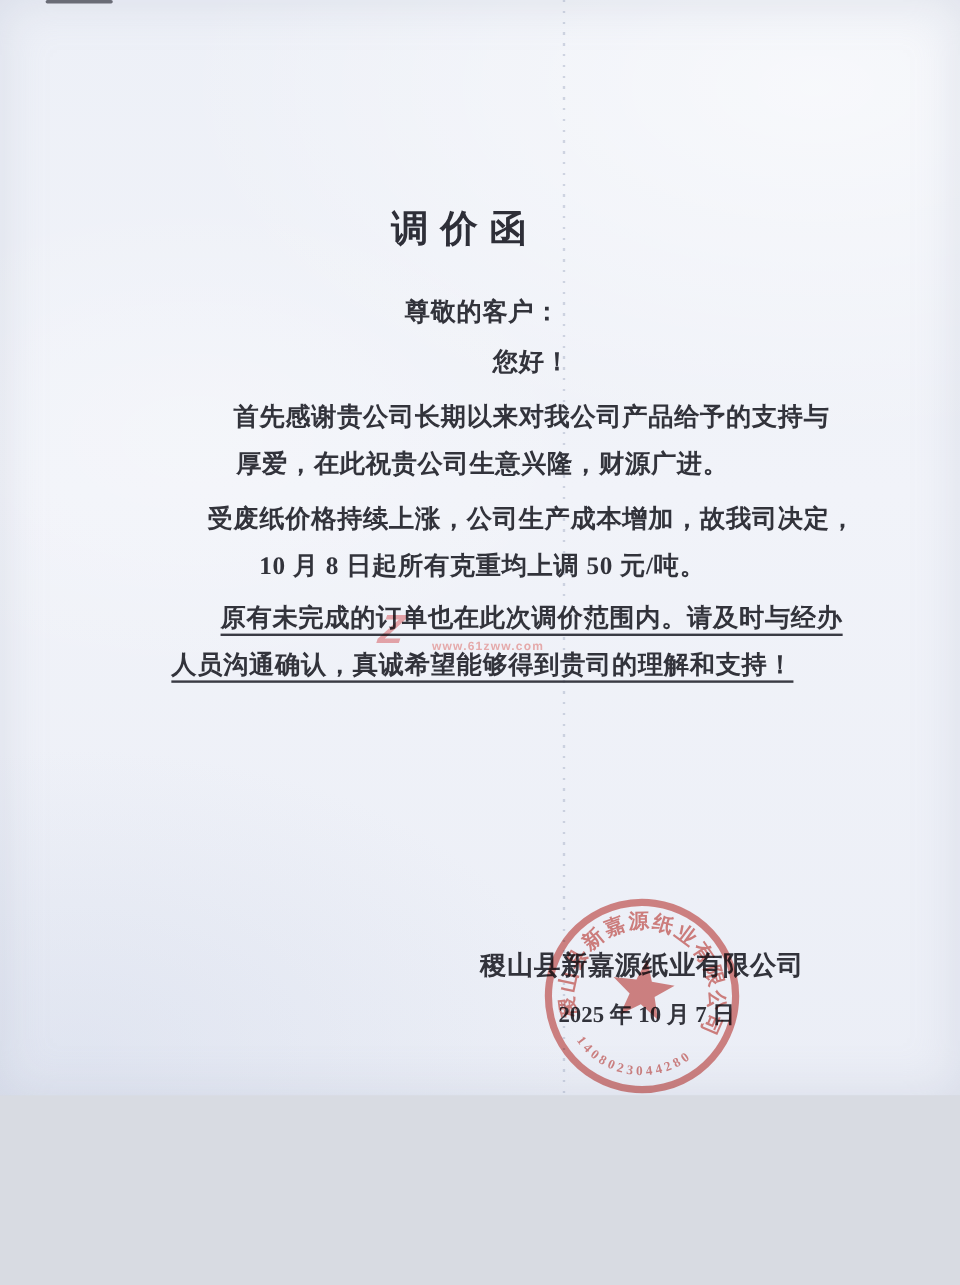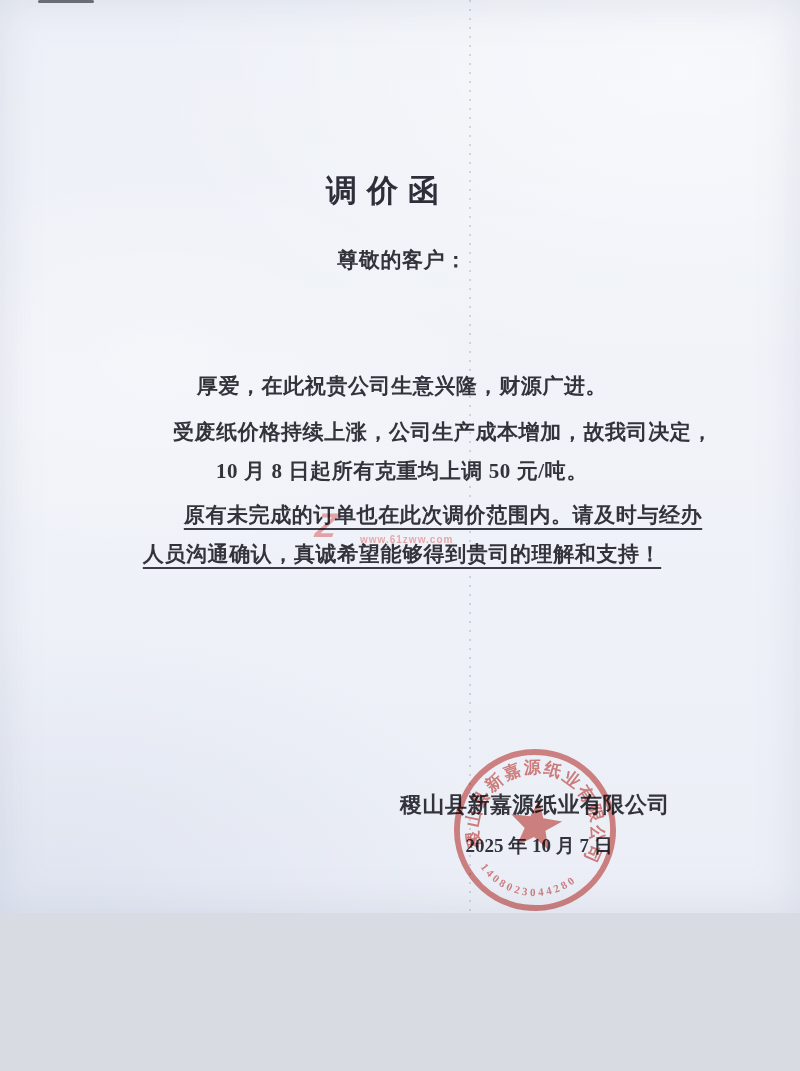--- a/index.html
+++ b/index.html
@@ -93,21 +93,23 @@
 <body>
 
 <div class="page">
 
   <div class="crease"></div>
   <div class="artifact-top"></div>
 
   <h1 class="title">调价函</h1>
 
   <div class="line" style="top:246px">尊敬的客户：</div>
+  <div class="line indent" style="top:287px">您好！</div>
 
+  <div class="line indent" style="top:333px">首先感谢贵公司长期以来对我公司产品给予的支持与</div>
   <div class="line indent" style="top:418px">受废纸价格持续上涨，公司生产成本增加，故我司决定，</div>
 
   <div class="line" style="top:372px">厚爱，在此祝贵公司生意兴隆，财源广进。</div>
   <div class="line" style="top:457px">10 月 8 日起所有克重均上调 50 元/吨。</div>
 
   <div class="line u" style="top:540px"><span>人员沟通确认，真诚希望能够得到贵司的理解和支持！</span></div>
   <div class="line indent u" style="top:501px"><span>原有未完成的订单也在此次调价范围内。请及时与经办</span></div>
 
   <div class="watermark">
     <span class="wm-logo">Z</span>

